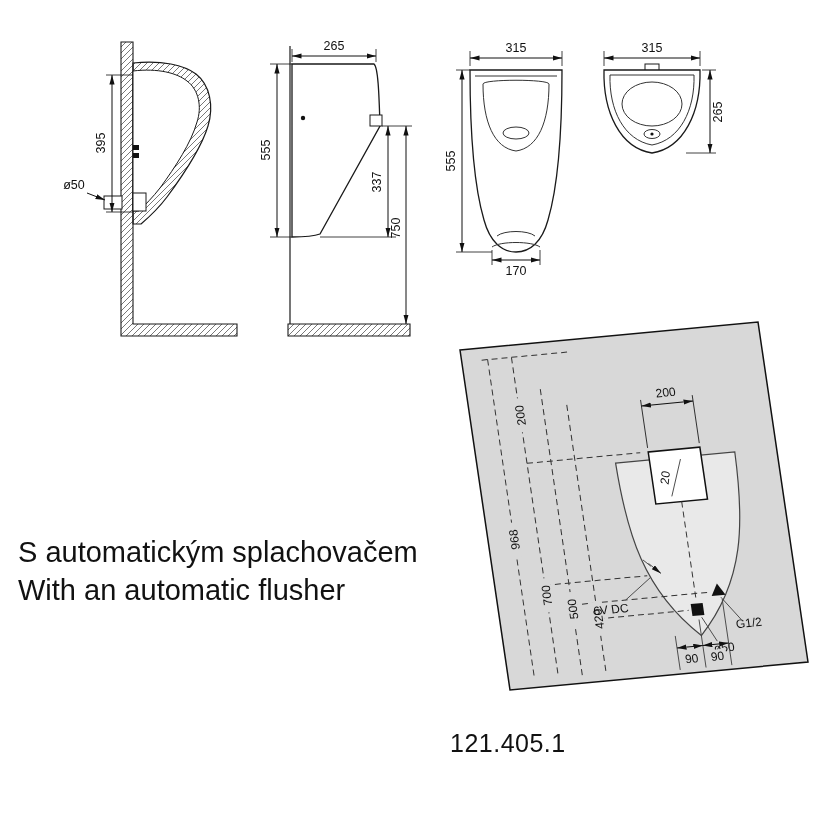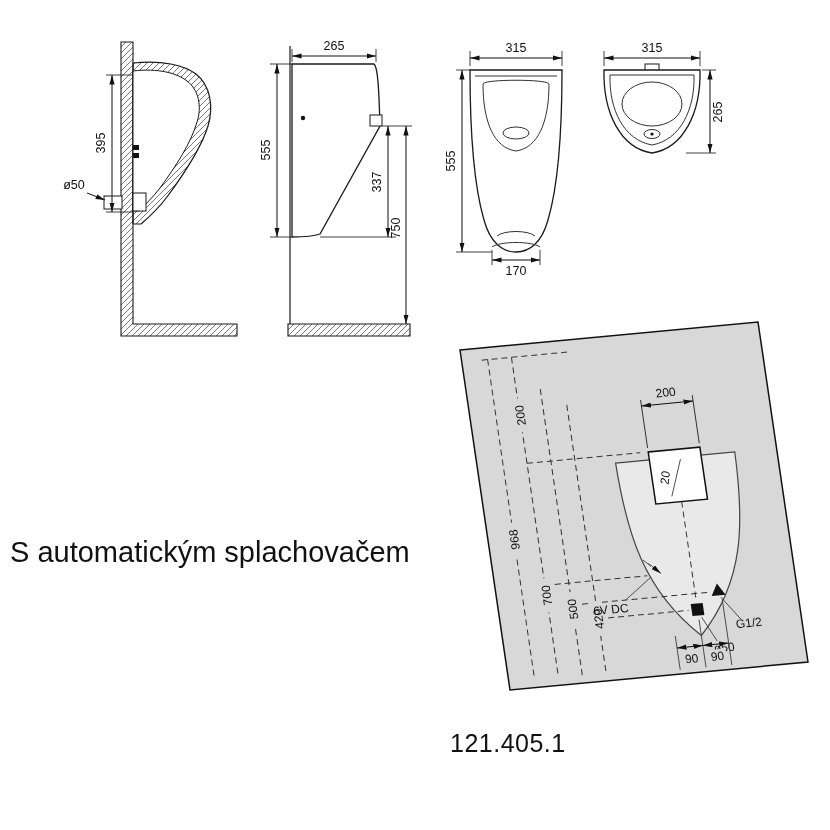--- a/index.html
+++ b/index.html
@@ -8,21 +8,21 @@
   .canvas{position:relative;width:830px;height:830px;overflow:hidden;background:#fff}
   svg.drawing{position:absolute;left:0;top:0}
   svg text{font-family:"Liberation Sans",sans-serif;font-size:12.5px;fill:#111}
   svg text.panel-t{font-size:12px}
   .dimline{stroke:#111;stroke-width:1;fill:none}
   .ext{stroke:#111;stroke-width:0.8;fill:none}
   .outline{stroke:#1a1a1a;stroke-width:1.3;fill:#fff}
   .thin{stroke:#333;stroke-width:1;fill:none}
   .thin2{stroke:#444;stroke-width:0.9;fill:none}
   .dash{stroke:#333;stroke-width:1;stroke-dasharray:6 4;fill:none}
-  .caption{position:absolute;left:10px;top:533px;font-size:29px;line-height:1.32;color:#111}
+  .caption{position:absolute;left:18px;top:533px;font-size:29px;line-height:1.32;color:#111}
   .product-number{position:absolute;left:450px;top:729px;font-size:25px;color:#111;letter-spacing:0.5px}
 </style>
 </head>
 <body>
 
 <div class="canvas">
 
 <svg class="drawing" width="830" height="830" viewBox="0 0 830 830">
   <defs>
     <pattern id="hatch" patternUnits="userSpaceOnUse" width="6" height="6">
@@ -182,17 +182,18 @@
       <rect x="176" y="319" width="18" height="14" fill="#d8d8d8"></rect>
       <rect x="202" y="319" width="18" height="14" fill="#d8d8d8"></rect>
       <text class="panel-t" x="185" y="330" text-anchor="middle">90</text>
       <text class="panel-t" x="211" y="330" text-anchor="middle">90</text>
     </g>
   </g>
 </svg>
 
 <div class="caption">
   <div>S automatickým splachovačem</div>
+  <div>With an automatic flusher</div>
 </div>
 
 <div class="product-number">121.405.1</div>
 
 </div>
 
 </body></html>

